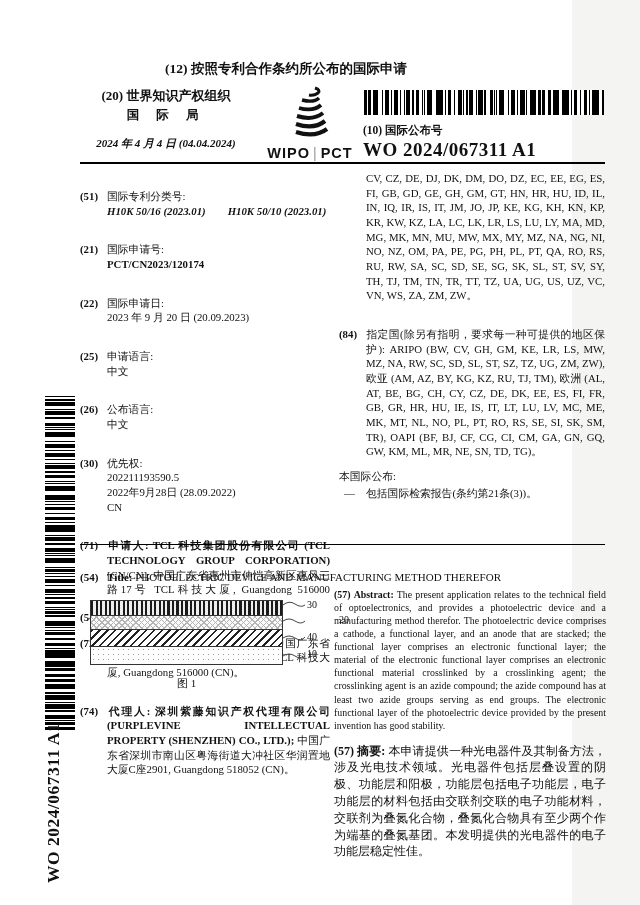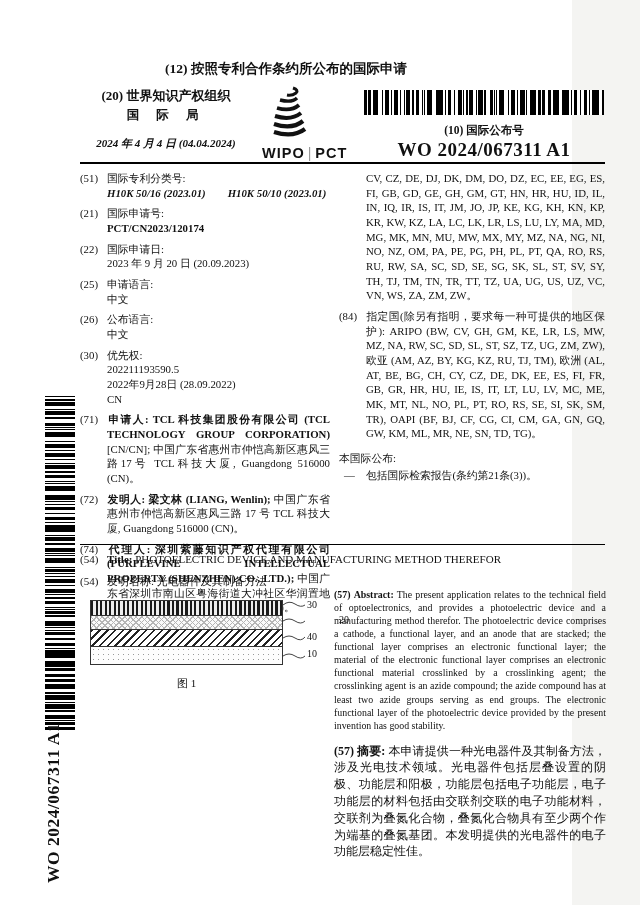--- a/index.html
+++ b/index.html
@@ -11,44 +11,44 @@
 
   
   .h-line12{position:absolute;top:60px;left:0;width:100%;text-align:center;
     font-weight:bold;font-size:13.5px;}
   .h-left{position:absolute;top:87px;left:72px;width:188px;text-align:center;
     font-weight:bold;}
   .h-org{font-size:13px;}
   .h-bureau{font-size:12.5px;letter-spacing:7px;margin-top:2px;}
   .h-pubdate-label{font-size:12px;margin-top:7px;}
   .h-pubdate{font-size:11px;white-space:nowrap;margin-top:12px;font-style:italic;}
-  .h-logo{position:absolute;top:84px;left:262px;width:96px;}
+  .h-logo{position:absolute;top:84px;left:262px;width:96px;text-align:center;}
   .h-logo-text{font-family:"Liberation Sans","DejaVu Sans",sans-serif;
     font-size:14.5px;font-weight:bold;letter-spacing:1px;margin-top:1px;white-space:nowrap;}
   .h-logo-sep{font-weight:normal;color:#999;padding:0 3px;font-size:14px;}
-  .h-right{position:absolute;top:90px;left:363px;width:242px;text-align:center;}
+  .h-right{position:absolute;top:90px;left:363px;width:242px;}
   .barcode-top{width:240px;height:25px;margin:0 auto;background-color:#fff;
     background-image:
       repeating-linear-gradient(90deg,#000 0 1.5px,transparent 1.5px 6px),
       repeating-linear-gradient(90deg,#000 0 3px,transparent 3px 10.5px),
       repeating-linear-gradient(90deg,#000 0 1px,transparent 1px 4.5px);}
   .h-pubno-label{font-size:11.5px;font-weight:bold;margin-top:8px;}
   .h-pubno{font-size:19px;font-weight:bold;margin-top:1px;letter-spacing:0.5px;}
 
   .rule{position:absolute;left:80px;width:525px;border-top:2px solid #000;height:0;}
   .rule1{top:162px;}
   .rule2{top:544px;border-top-width:1.5px;}
 
   
   .cols{position:absolute;top:171px;left:80px;width:525px;display:flex;}
   .col-l{width:250px;}
   .col-r{width:266px;margin-left:9px;}
   .cols{font-size:10.8px;line-height:1.36;}
   .field{padding-left:27px;margin-bottom:6px;}
-  .tag{display:inline-block;width:27px;margin-left:-27px;font-weight:normal;}
+  .tag{display:inline-block;width:27px;margin-left:-27px;font-weight:bold;margin-top:18px;}
   .b{font-weight:bold;}
   .bi{font-weight:bold;font-style:italic;}
   .split{display:flex;justify-content:space-between;flex-direction:column;}
   .just{text-align:justify;}
   .gap-r{margin-right:22px;}
   .pub-note-head{margin-top:10px;}
   .pub-note-item{display:flex;margin-top:2px;}
   .pub-dash{width:27px;flex:none;padding-left:5px;box-sizing:border-box;}
 
   

